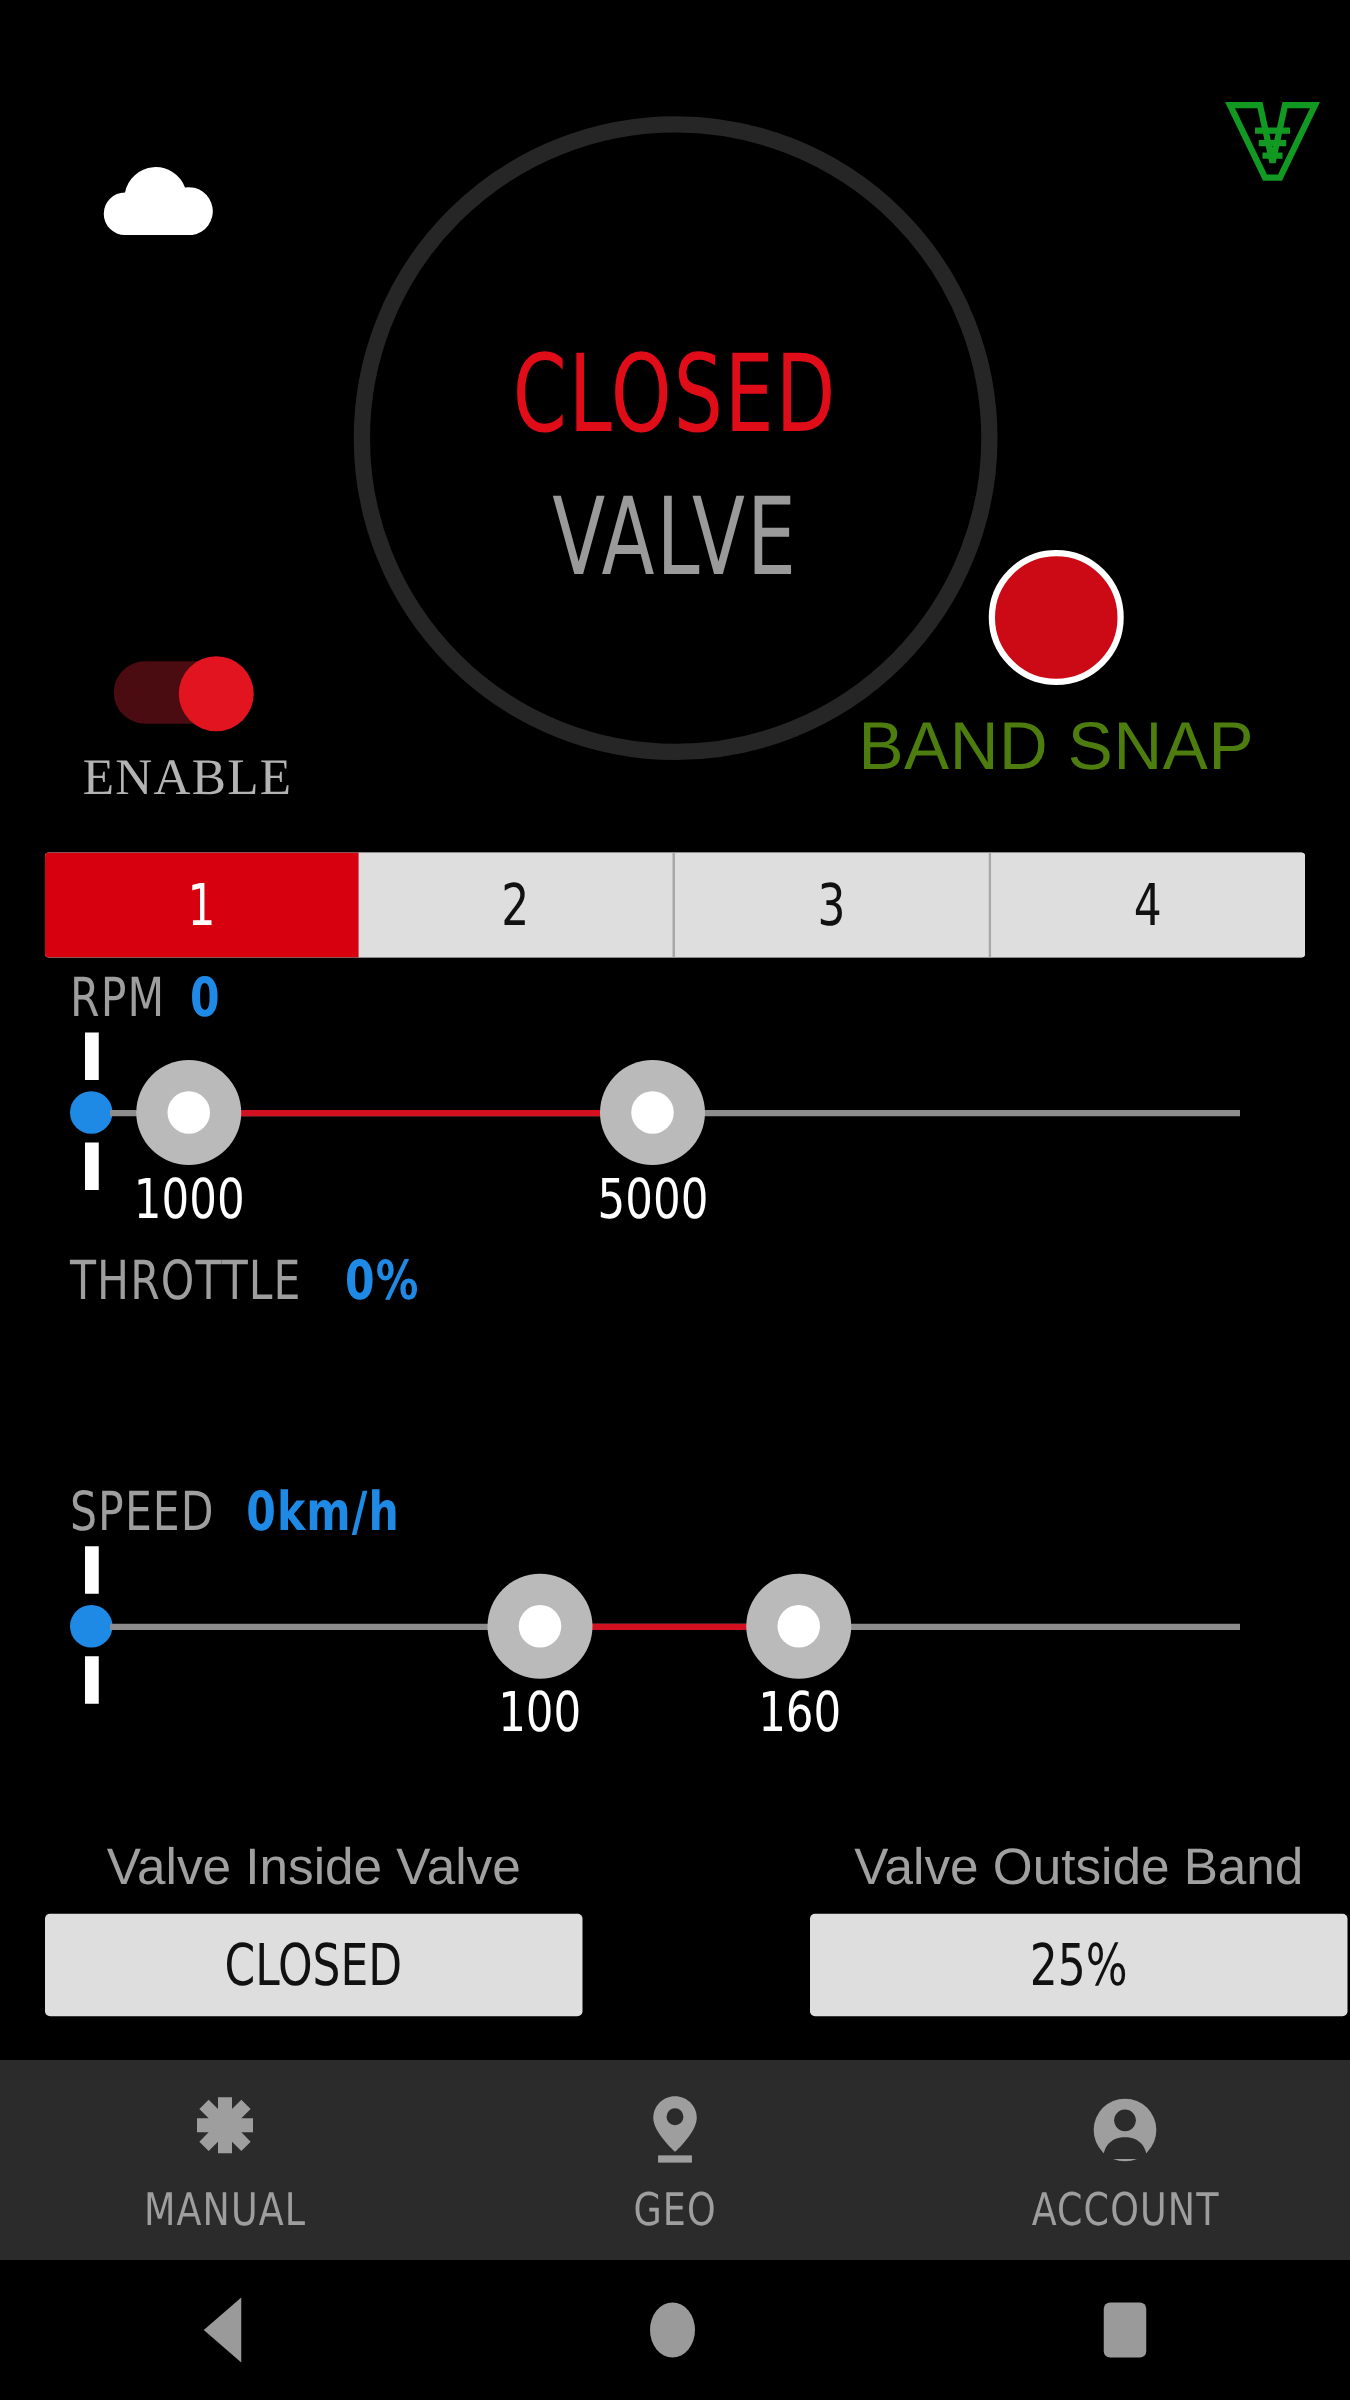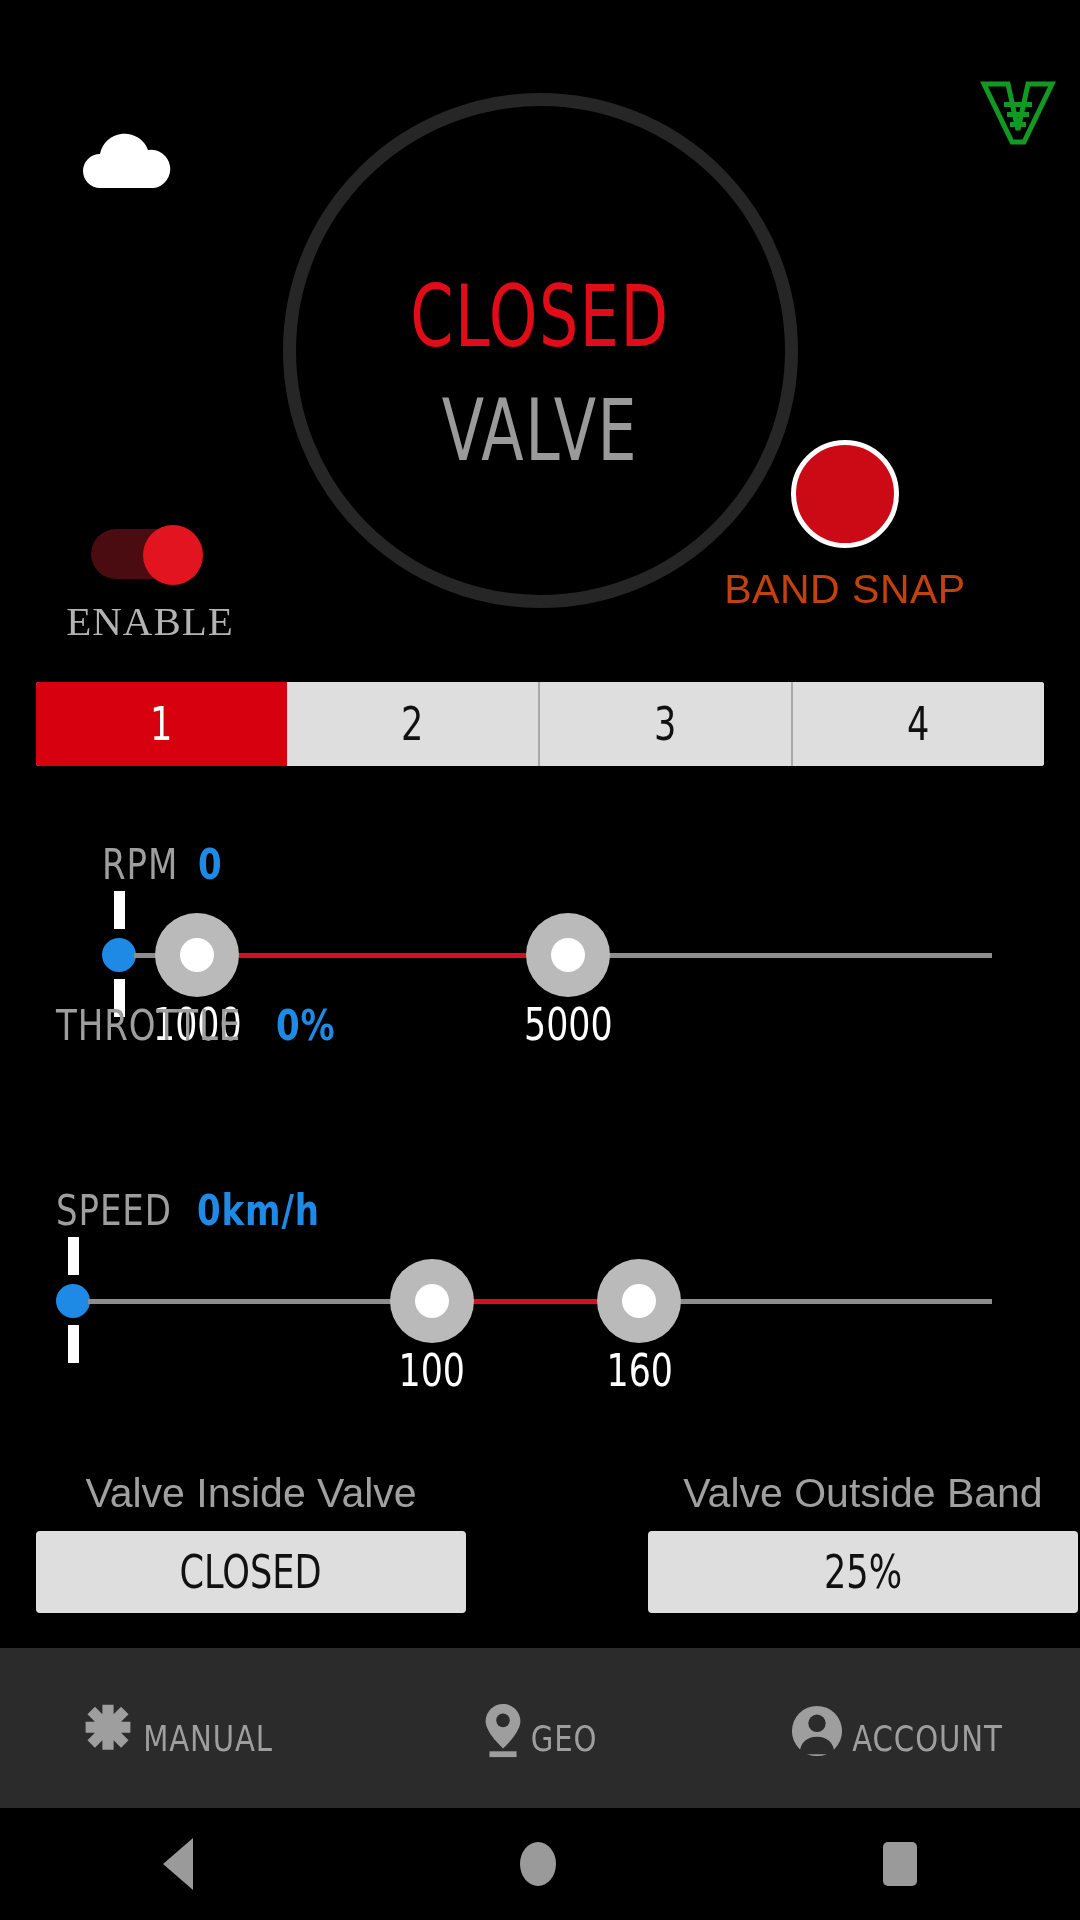--- a/index.html
+++ b/index.html
@@ -49,21 +49,21 @@
   .enable-label {
     margin-top:14px; font-size:41px; color:#b3b3b3; letter-spacing:1px;font-family:Liberation Serif, serif;
   }
 
   
   .bandsnap-group { position:absolute; left:665px; top:440px; width:360px; text-align:center; }
   .bandsnap-btn {
     width:108px; height:108px; margin:0 auto;
     border-radius:50%; background:#cc0a16; border:5px solid #ffffff;
   }
-  .bandsnap-label { margin-top:18px; font-size:41px; color:#c2410c; letter-spacing:0.5px; }
+  .bandsnap-label { margin-top:18px; font-size:54px; color:#4d7c0f; letter-spacing:0.5px; }
 
   
   .seg-tabs {
     position:absolute; left:36px; top:682px; width:1008px; height:84px;
     display:flex; border-radius:3px; overflow:hidden; background:#dedede;
   }
   .seg-tab {
     flex:1; display:flex; align-items:center; justify-content:center;
     font-family:"Liberation Sans Narrow","DejaVu Sans Condensed","Liberation Sans", sans-serif;
     font-size:46px; color:#111; background:#dedede;
@@ -130,21 +130,21 @@
   }
   .band-box span { display:inline-block; transform:scaleX(0.85); }
 
   
   .bottom-nav {
     position:absolute; left:0; top:1648px; width:1080px; height:160px;
     background:#2b2b2b; display:flex;
   }
   .nav-item {
     flex:1; position:relative;
-    display:flex; flex-direction:row; align-items:center; justify-content:center;
+    display:flex; flex-direction:column; align-items:center; justify-content:center;
     padding-top:6px;
   }
   .nav-icon { height:60px; display:flex; align-items:center; justify-content:center; }
   .nav-label {
     margin-top:14px; font-size:36px; color:#9e9e9e; letter-spacing:1px;
     font-family:"Liberation Sans Narrow","DejaVu Sans Condensed","Liberation Sans", sans-serif;
   }
   .nav-label span { display:inline-block; transform:scaleX(0.9); }
   .nav-item.active .nav-label { color:#ffffff; }
   .nav-underline {
@@ -210,21 +210,21 @@
         <span>2</span>
       </div>
     <div class="seg-tab">
         <span>3</span>
       </div>
     <div class="seg-tab">
         <span>4</span>
       </div>
   </div>
 
-  <div class="slider-row" id="row-0" style="top:839px;padding-left:46px;">
+  <div class="slider-row" id="row-0" style="top:774px;">
     <div class="slider-head">
       <span>RPM</span><span class="val">0</span>
     </div>
     <div class="track-wrap">
       <div class="cur-tick up"></div>
       <div class="cur-tick down"></div>
       <div class="cur-dot"></div>
       <div class="track"></div>
       <div class="track-fill" id="fill-0" style="left: 151.28px; width: 370.64px;"></div>
       <div class="thumb" id="lo-0" style="left: 109.28px;"></div>

